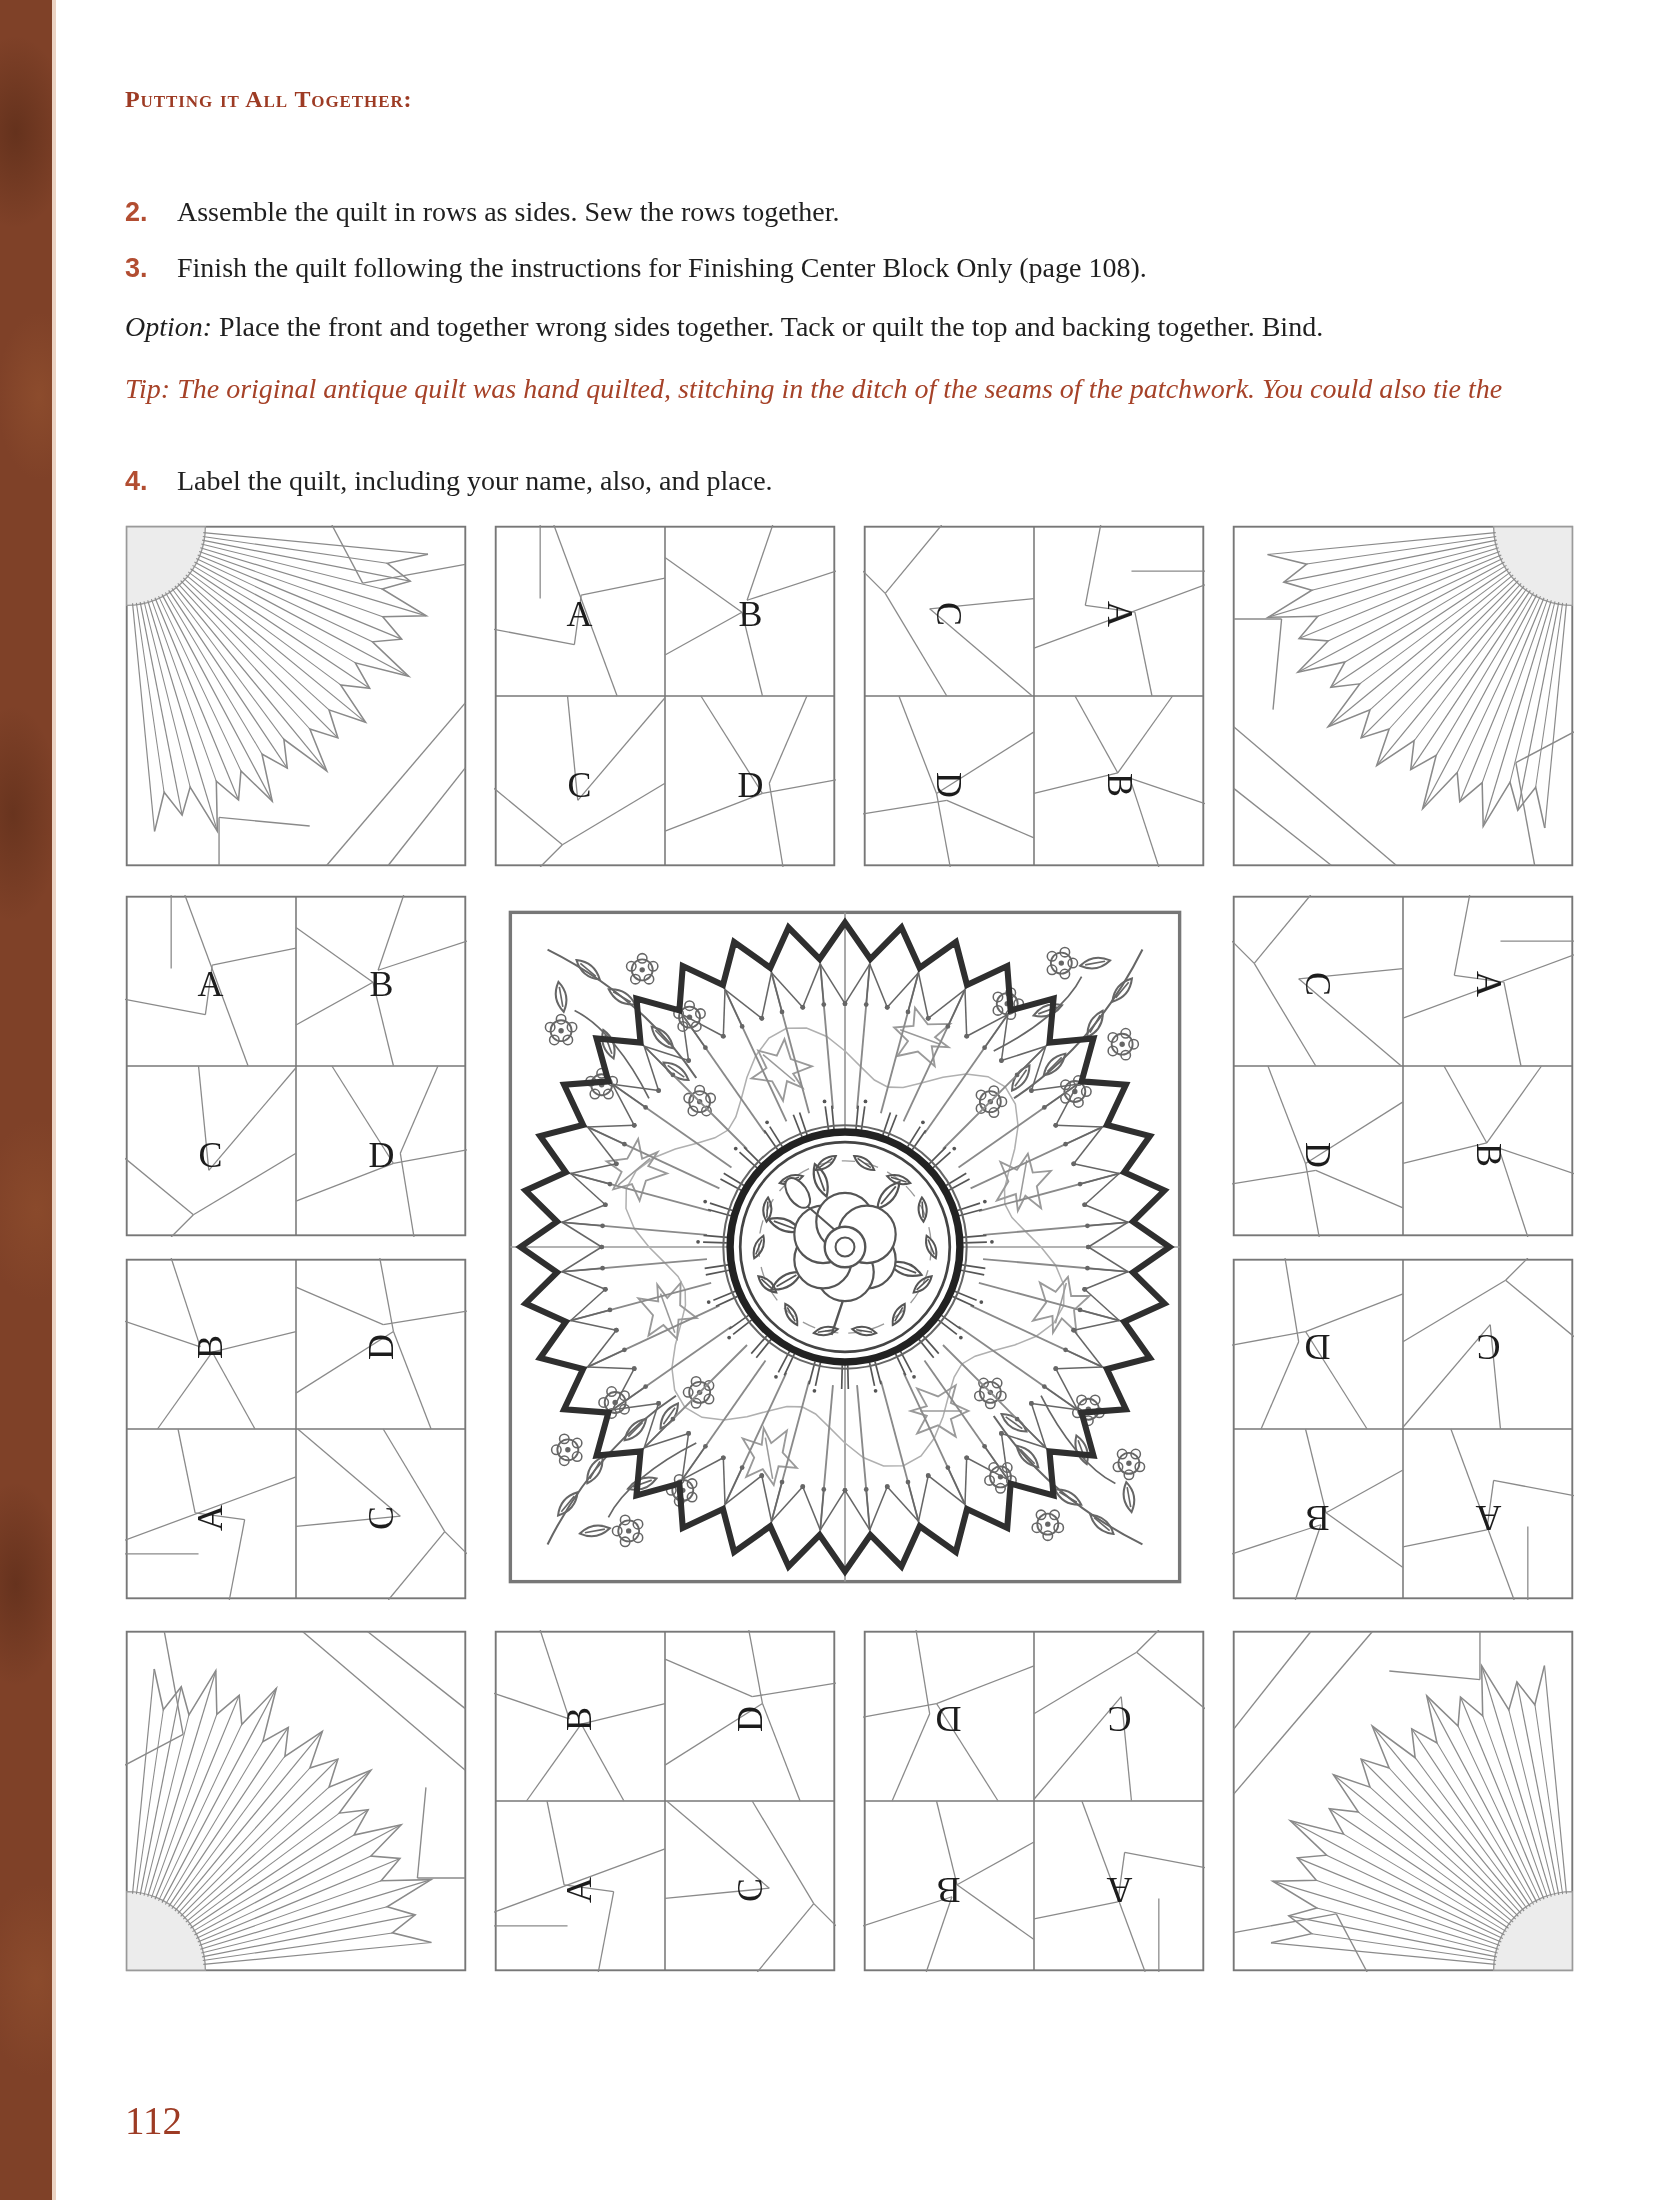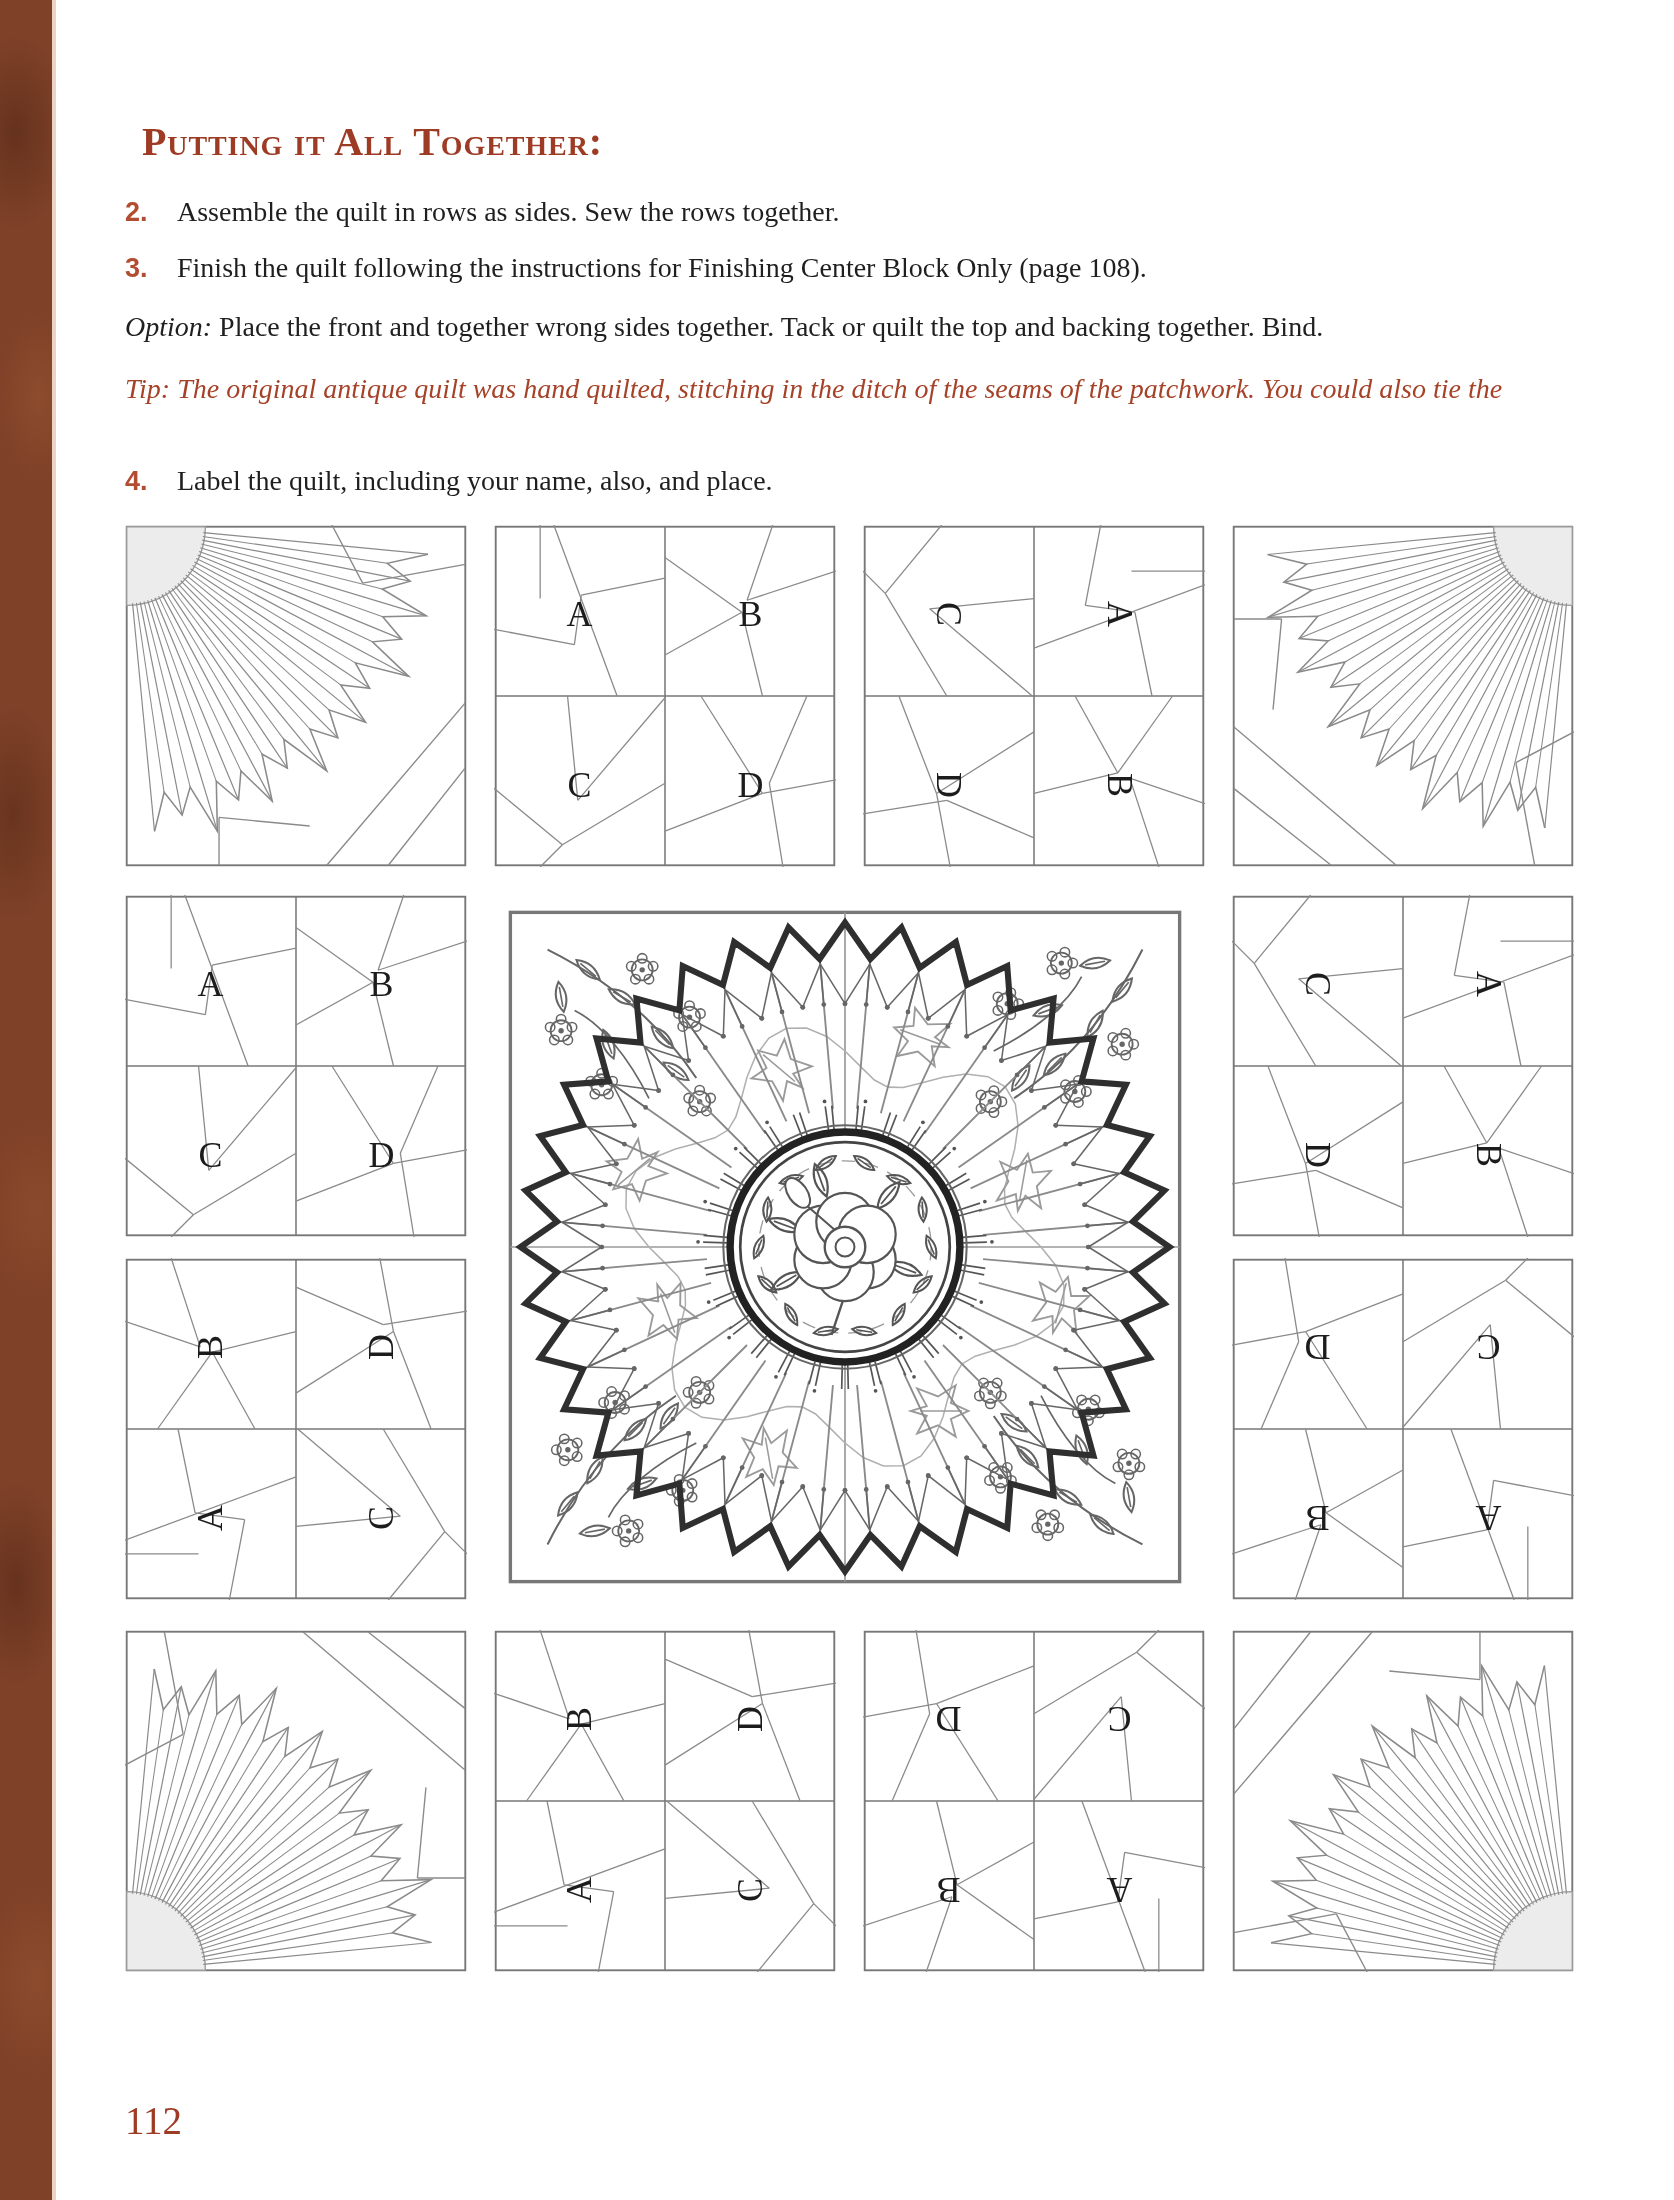--- a/index.html
+++ b/index.html
@@ -13,23 +13,23 @@
       radial-gradient(ellipse 77px 138px at 30% 6%, rgba(52,22,8,.35), transparent 70%),
       radial-gradient(ellipse 60px 120px at 75% 18%, rgba(160,92,52,.40), transparent 70%),
       radial-gradient(ellipse 69px 155px at 25% 37%, rgba(52,22,8,.30), transparent 70%),
       radial-gradient(ellipse 77px 129px at 70% 55%, rgba(158,90,50,.35), transparent 70%),
       radial-gradient(ellipse 69px 146px at 30% 72%, rgba(50,20,8,.32), transparent 70%),
       radial-gradient(ellipse 77px 138px at 70% 90%, rgba(160,92,52,.38), transparent 70%),
       var(--edge,#7f4128);
     border-right:4.3px solid #ecd4c4;
   }
   .heading{
-    position:absolute;left:142px;top:86px;
-    font-variant:small-caps;font-weight:600;font-size:40px;letter-spacing:0.9px;
-    color:var(--rust,#9d3b24);white-space:nowrap;margin-top:32px;
+    position:absolute;left:125px;top:86px;
+    font-variant:small-caps;font-weight:600;font-size:24px;letter-spacing:0.9px;
+    color:var(--rust,#9d3b24);white-space:nowrap;
   }
   .step{position:absolute;left:125px;font-size:28px;color:var(--body,#1f1f1f);white-space:nowrap;}
   .step .num{
     display:inline-block;width:52px;
     font-family:"Liberation Sans",sans-serif;font-weight:700;font-size:27px;
     color:var(--num,#b24d31);
   }
   .s1{top:140px}.s2{top:196px}.s3{top:252px}.s4{top:465px}
   .option{position:absolute;left:125px;top:311px;font-size:28px;color:var(--body,#1f1f1f);white-space:nowrap;}
   .option .lbl{font-style:italic;}

